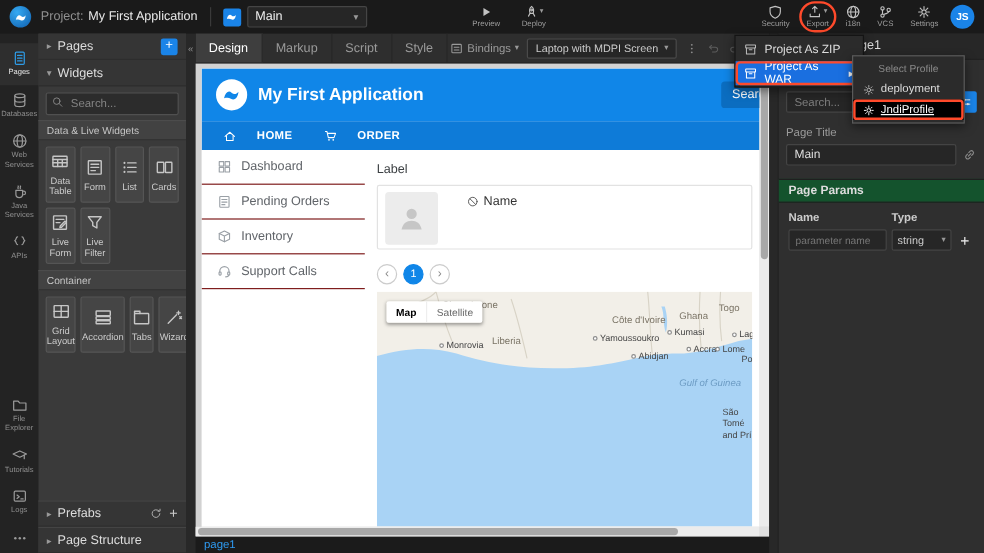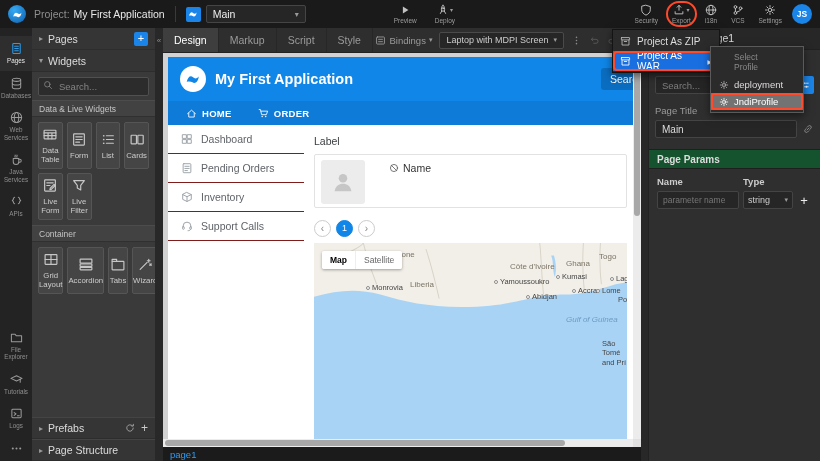--- a/index.html
+++ b/index.html
@@ -87,21 +87,21 @@
 
   .canvas-viewport { flex:1; position:relative; background:#d2d2d2; min-height:0; }
   .page { position:absolute; left:5px; top:4px; right:8px; bottom:8px; background:#fff; overflow:hidden; display:flex; flex-direction:column; }
 
   .pv-header { height:44px; flex:none; background:var(--header-blue); display:flex; align-items:center; padding-left:12px; position:relative; }
   .pv-logo { width:26px; height:26px; border-radius:50%; background:#fff; color:var(--header-blue); display:flex; align-items:center; justify-content:center; margin-right:9px; }
   .pv-logo svg { width:16px; height:16px; }
   .pv-title { color:#fff; font-size:14.5px; font-weight:600; }
   .pv-search { position:absolute; right:-44px; top:11px; width:76px; height:22px; background:#0b6dc0; border:none; border-radius:3px; color:#fff; font-size:10.5px; text-align:left; padding-left:9px; cursor:pointer; font-family:inherit; }
   .pv-nav { height:24px; flex:none; background:var(--nav-blue); display:flex; align-items:center; gap:26px; padding-left:18px; }
-  .nav-item { display:flex; align-items:center; gap:5px; color:#fff; font-size:9.5px; font-weight:bold; letter-spacing:.3px; cursor:pointer; }
+  .nav-item { display:flex; align-items:center; gap:17px; color:#fff; font-size:9.5px; font-weight:bold; letter-spacing:.3px; cursor:pointer; }
   .nv-ic { width:11px; height:11px; }
 
   .pv-body { flex:1; display:flex; min-height:0; }
   .pv-menu { width:136px; flex:none; }
   .menu-item { height:29px; display:flex; align-items:center; gap:8px; padding-left:13px; font-size:10.5px; color:#5f6368; border-bottom:1px solid #7f1d1d; cursor:pointer; }
   .mi-ic { width:12px; height:12px; color:#9aa0a6; }
   .pv-main { flex:1; min-width:0; display:flex; flex-direction:column; padding:6px 6px 0 10px; }
   .content-label { font-size:10.5px; color:#3c4043; margin:4px 0 7px; }
   .pv-card { border:1px solid #e2e2e2; border-radius:2px; height:54px; flex:none; display:flex; padding:5px 6px; cursor:pointer; }
   .pv-avatar { width:44px; height:44px; background:#ececec; border-radius:3px; color:#c6c6c6; display:flex; align-items:center; justify-content:center; }
@@ -160,24 +160,24 @@
 
   
   .export-menu { position:absolute; left:612px; top:29px; width:108px; background:#2b2b2b; border:1px solid #141414; box-shadow:0 3px 8px rgba(0,0,0,.5); z-index:50; padding:1px 0; }
   .em-item { height:20px; display:flex; align-items:center; gap:6px; padding:0 7px; font-size:10px; color:#ddd; position:relative; cursor:pointer; }
   .em-item svg { width:11px; height:11px; color:#bbb; flex:none; }
   .em-item.hl { background:#1a6fe0; color:#fff; }
   .em-item.hl svg { color:#fff; }
   .em-item .sub-arrow { margin-left:auto; font-size:6px; }
   .em-item .ring { inset:0; border-radius:4px; }
   .export-submenu { position:absolute; left:710px; top:46px; width:94px; background:#2b2b2b; border:1px solid #5a5a5a; box-shadow:0 3px 8px rgba(0,0,0,.5); z-index:51; padding:1px 0 2px; }
-  .esm-header { font-size:8.5px; color:#8a8a8a; padding:4px 23px 4px; }
+  .esm-header { font-size:8.5px; color:#8a8a8a; padding:4px 8px 4px;text-align:center; }
   .esm-item { height:17px; display:flex; align-items:center; gap:5px; padding:0 8px; font-size:9.5px; color:#ddd; position:relative; cursor:pointer; }
   .esm-item svg { width:10px; height:10px; color:#b5b5b5; flex:none; }
-  .esm-item.hl { background:#737373; color:#fff; }
+  .esm-item.hl { background:#000000; color:#fff;text-decoration:underline; }
   .esm-item.hl svg { color:#fff; }
   .esm-item .ring { inset:0; border-radius:3px; }
 </style>
 </head>
 <body>
 
 <div class="app">
 
   <div class="topbar">
     <div class="wm-logo">

